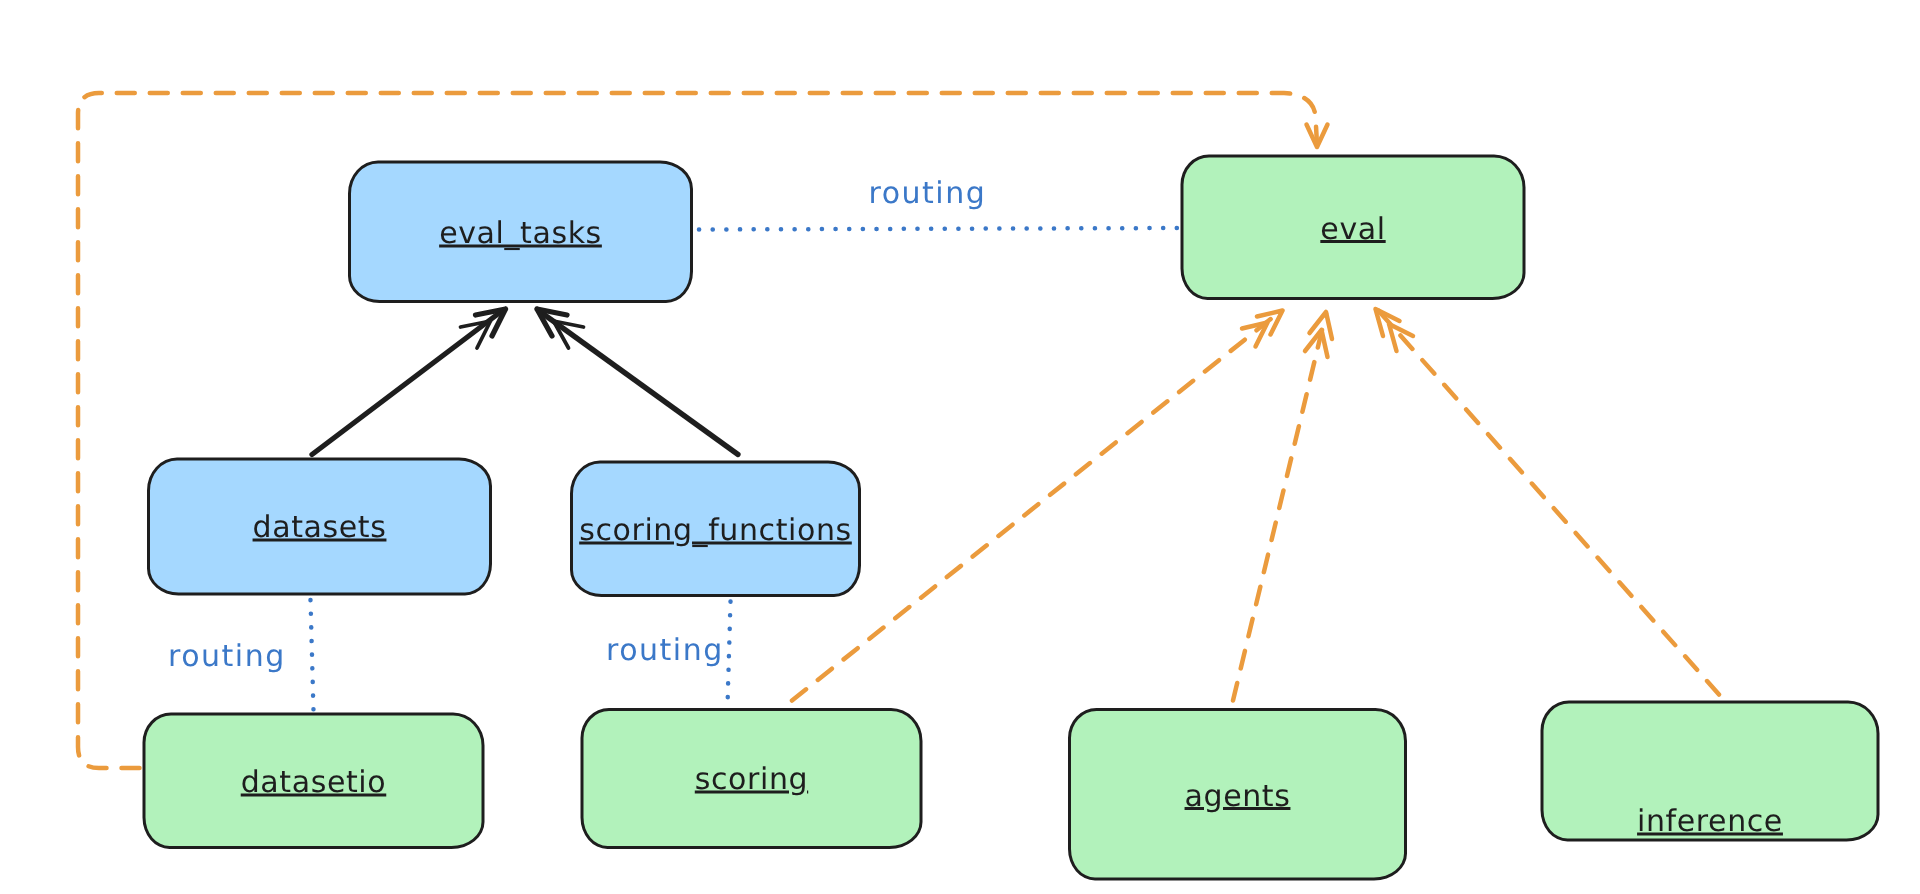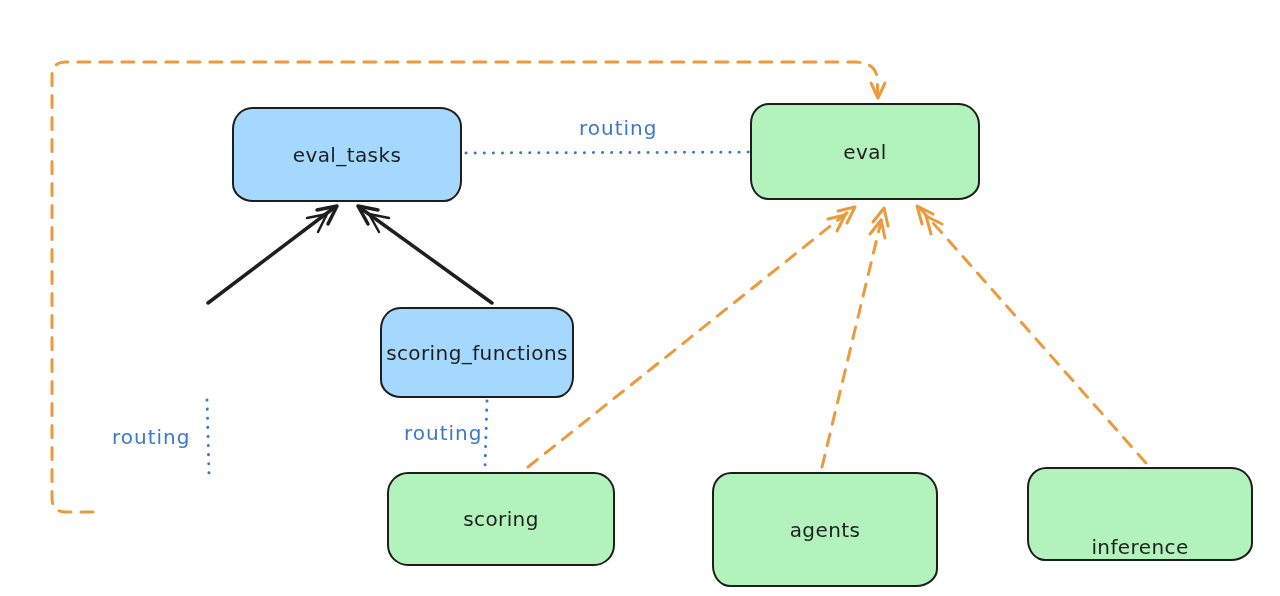--- a/index.html
+++ b/index.html
@@ -10,20 +10,21 @@
     font-family:"DejaVu Sans","Liberation Sans",sans-serif;
     overflow:hidden;
   }
   svg.wires{position:absolute;left:0;top:0;width:1280px;height:596px;}
   .node{
     position:absolute;
     border:2.5px solid #1e1e1e;
     display:flex;align-items:center;justify-content:center;
     font-size:20px;letter-spacing:.4px;color:#1e1e1e;
     box-sizing:border-box;
+    text-decoration:underline;
   }
   .node.blue{background:#a5d8ff;border-radius:20px 22px 18px 21px / 22px 19px 21px 18px;}
   .node.green{background:#b2f2bb;border-radius:19px 21px 22px 18px / 20px 22px 18px 21px;}
   .edge-label{
     position:absolute;
     color:#3b78c8;font-size:20px;font-weight:400;letter-spacing:1px;
     white-space:nowrap;
   }
 </style>
 </head>
@@ -60,31 +61,37 @@
 
     <path d="M 207 400 L 209 474" stroke-width="3" stroke-dasharray="0.1 9" stroke-linecap="round" stroke="#3b78c8"></path>
 
     <path d="M 487 401 L 485 470" stroke-width="3" stroke-dasharray="0.1 9" stroke-linecap="round" stroke="#3b78c8"></path>
   </svg>
 
   <div class="node blue" style="left:232px;top:107px;width:230px;height:95px;">
     <span>eval_tasks</span>
   </div>
 
-  <div class="node green" style="left:750px;top:103px;width:230px;height:97px;">
+  <div class="node green" style="left:787px;top:103px;width:230px;height:97px;">
     <span>eval</span>
   </div>
 
+  <div class="node blue" style="left:98px;top:305px;width:230px;height:92px;">
+    <span>datasets</span>
+  </div>
 
   <div class="node blue" style="left:380px;top:307px;width:194px;height:91px;">
     <span>scoring_functions</span>
   </div>
 
+  <div class="node green" style="left:95px;top:475px;width:228px;height:91px;">
+    <span>datasetio</span>
+  </div>
 
-  <div class="node green" style="left:387px;top:472px;width:228px;height:94px;border-radius:21px;">
+  <div class="node green" style="left:387px;top:472px;width:228px;height:94px;">
     <span>scoring</span>
   </div>
 
   <div class="node green" style="left:712px;top:472px;width:226px;height:115px;">
     <span>agents</span>
   </div>
 
   <div class="node green" style="left:1027px;top:467px;width:226px;height:94px;align-items:flex-end;">
     <span>inference</span>
   </div>

